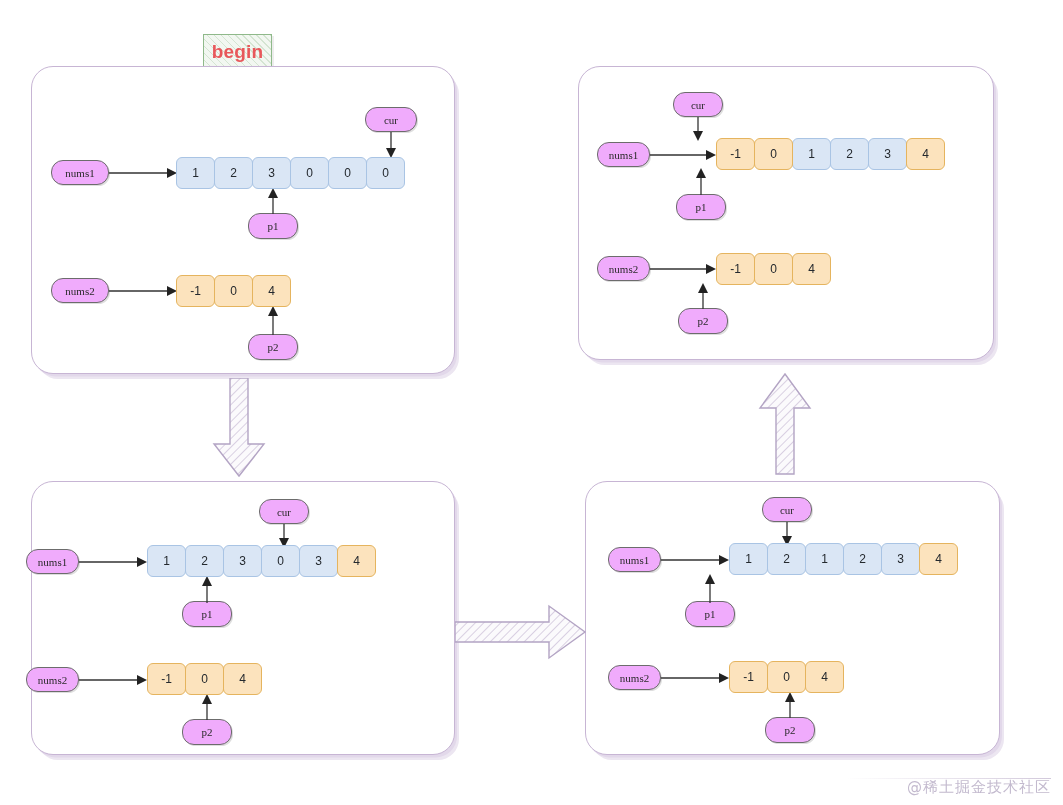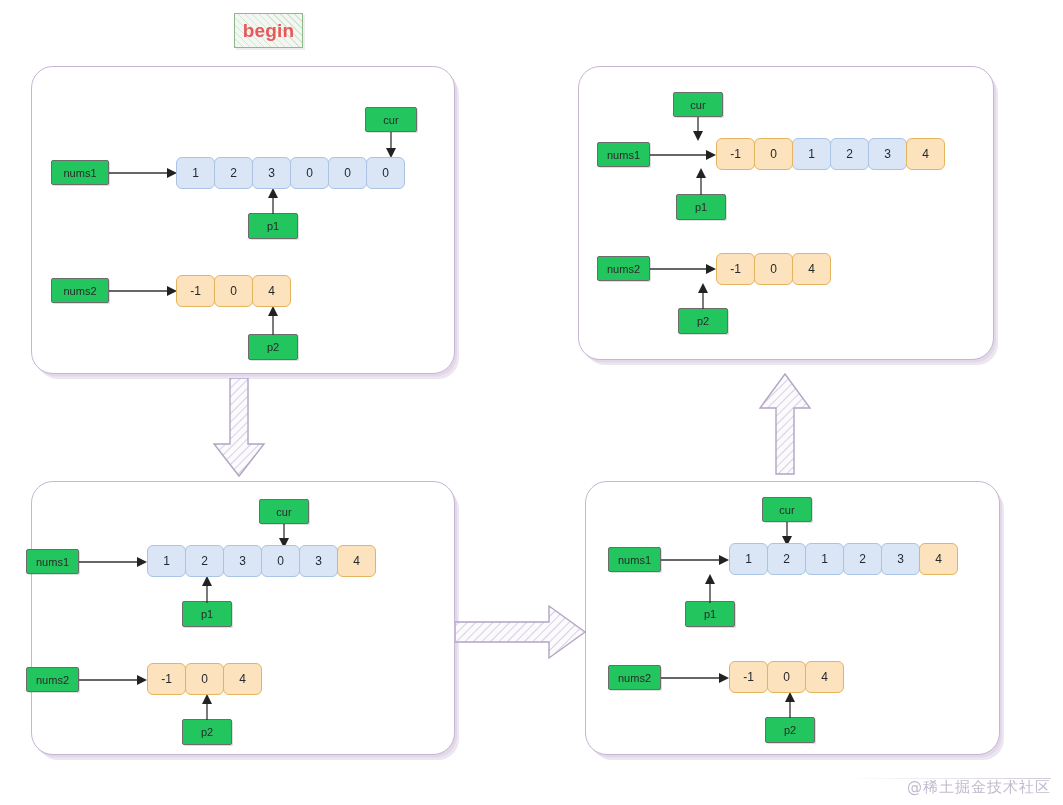--- a/index.html
+++ b/index.html
@@ -81,28 +81,29 @@
     border: 1px solid #e5b45e;
   }
   .cell.orange { z-index: 2; }
   .cell.blue   { z-index: 1; }
 
   
   .labelbox {
     position: absolute;
     box-sizing: border-box;
     border: 1px solid #6c6c6c;
-    background: #22c55e;
-    border-radius: 2px;
+    background: #f0abfc;
+    border-radius: 12px;
     display: flex;
     align-items: center;
     justify-content: center;
     font-size: 11px;
     color: #2a2a2a;
     box-shadow: 1.5px 1.5px 0 -0.5px rgba(0,0,0,0.13);
+    font-family: Liberation Serif, serif;
   }
 
   
   .conn {
     position: absolute;
     overflow: visible;
   }
   .conn line, .conn path { stroke: #333333; stroke-width: 1.3px; fill: none; }
   .conn polygon { fill: #222222; }
 
@@ -143,21 +144,21 @@
 
   <svg width="0" height="0" style="position:absolute">
     <defs>
       <pattern id="hatchpat" patternUnits="userSpaceOnUse" width="6" height="6" patternTransform="rotate(45)">
         <rect width="6" height="6" fill="#fbfafc"></rect>
         <line x1="0" y1="0" x2="0" y2="6" stroke="#d9d0e2" stroke-width="2"></line>
       </pattern>
     </defs>
   </svg>
 
-  <div class="chip" style="left:203px; top:13px; width:67px; height:33px;margin-left:31px;">begin</div>
+  <div class="chip" style="left:203px; top:34px; width:67px; height:33px;">begin</div>
   <div class="chip" style="left:745px; top:19px; width:60px; height:33px;margin-top:48px;">end</div>
 
   <div class="panel" style="left:31px; top:66px; width:422px; height:306px;"></div>
 
   <div class="labelbox" style="left:51px; top:160px; width:58px; height:25px;">nums1</div>
   <svg class="conn" style="left:109px; top:165px; width:68px; height:16px;">
     <line x1="0" y1="8" x2="58" y2="8"></line>
     <polygon points="58,3 68,8 58,13"></polygon>
   </svg>
 

